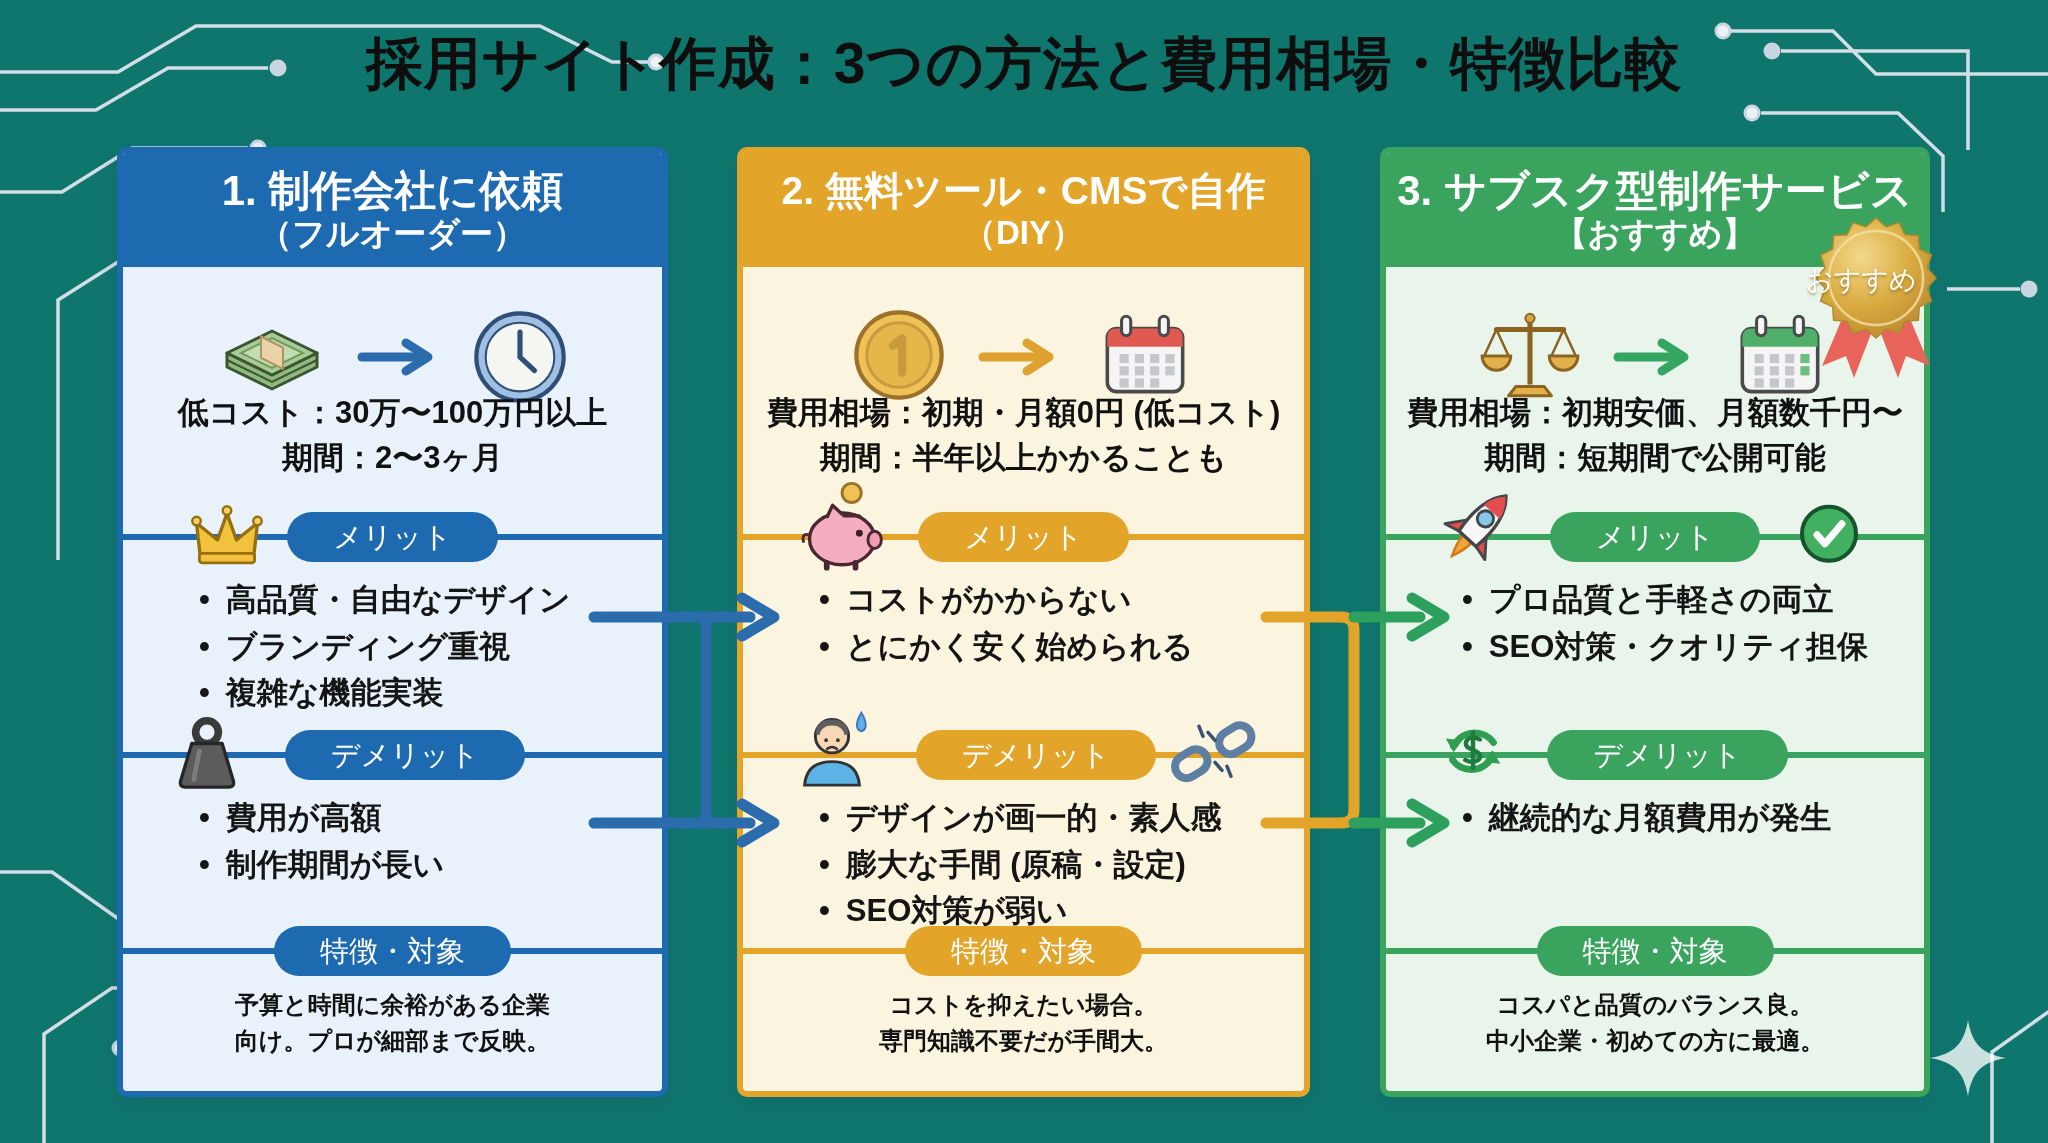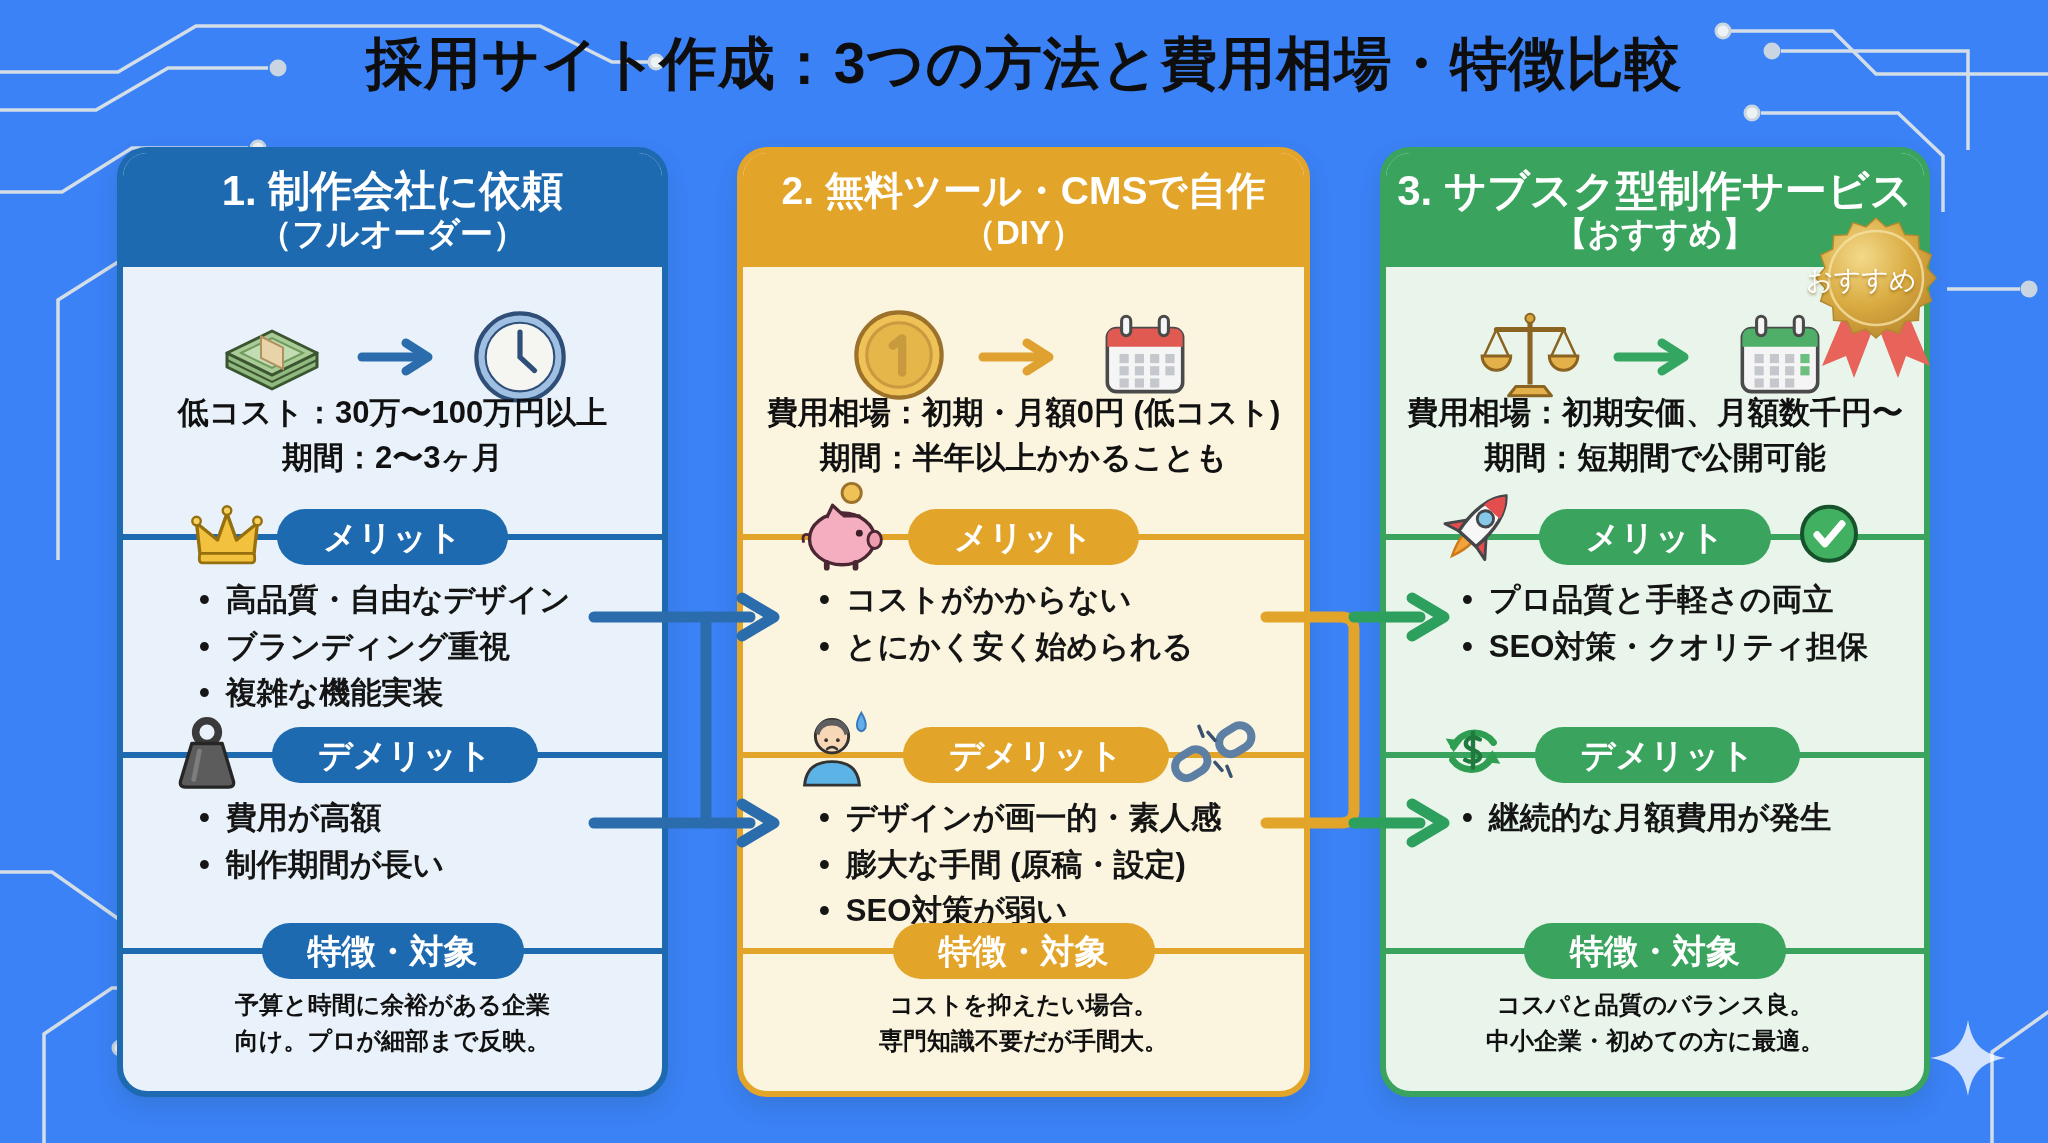--- a/index.html
+++ b/index.html
@@ -1,32 +1,32 @@
 <!DOCTYPE html>
 <html lang="ja"><head>
 <meta charset="utf-8">
 <style>
   html,body{margin:0;padding:0;background:#e8eef3;}
   #page{
     position:relative;width:2048px;height:1143px;overflow:hidden;
-    background:#3b82f6;
+    background:#0f766e;
     font-family:"Liberation Sans","DejaVu Sans",sans-serif;
     color:#141414;
   }
   
   .bg-layer{position:absolute;inset:0;pointer-events:none;}
   
   .page-title{
     position:absolute;top:26px;left:0;right:0;text-align:center;
     font-size:57px;font-weight:900;letter-spacing:1px;color:#0e0e0e;
   }
   
   .card{
     position:absolute;top:147px;height:950px;box-sizing:border-box;
-    border:6px solid var(--ac);border-radius:30px;background:var(--bg);
+    border:6px solid var(--ac);border-radius:10px;background:var(--bg);
     overflow:hidden;box-shadow:0 10px 22px rgba(30,60,90,.16);
   }
   .c1{--ac:#1e6ab0;--bg:#e9f2fa;left:117px;width:551px;}
   .c2{--ac:#e3a42a;--bg:#fbf4df;left:737px;width:573px;}
   .c3{--ac:#3aa35d;--bg:#e9f5eb;left:1380px;width:550px;}
   .card-header{
     position:absolute;top:0;left:0;right:0;height:114px;background:var(--ac);
     display:flex;flex-direction:column;justify-content:center;align-items:center;
     color:#fff;text-align:center;line-height:1.18;
   }
@@ -43,21 +43,21 @@
   
   .cost{
     position:absolute;top:238px;left:0;right:0;text-align:center;
     font-size:31px;font-weight:800;line-height:1.45;color:#111;
   }
   
   .sec{position:absolute;left:0;right:0;height:64px;display:flex;justify-content:center;align-items:center;}
   .sec .line{position:absolute;left:-3px;right:-3px;top:50%;height:6px;margin-top:-3px;background:var(--ac);}
   .pill{
     position:relative;z-index:2;background:var(--ac);color:#fff;
-    font-size:34px;font-weight:700;padding:8px 46px;border-radius:999px;
+    font-size:29px;font-weight:400;padding:8px 46px;border-radius:999px;
     line-height:1.2;white-space:nowrap;
   }
   .sec-merit{top:352px;} .sec-demerit{top:570px;padding-left:25px;} .sec-features{top:766px;}
   .sec .sicon{position:absolute;z-index:3;top:50%;transform:translateY(-55%);line-height:0;}
   .ic-crown{left:calc(50% - 206px);}
   .ic-weight{left:calc(50% - 222px);}
   .ic-piggy{left:calc(50% - 226px);transform:translateY(-62%) !important;}
   .ic-person{left:calc(50% - 238px);transform:translateY(-60%) !important;}
   .ic-chain{left:calc(50% + 146px);}
   .ic-rocket{left:calc(50% - 222px);transform:translateY(-62%) !important;}

